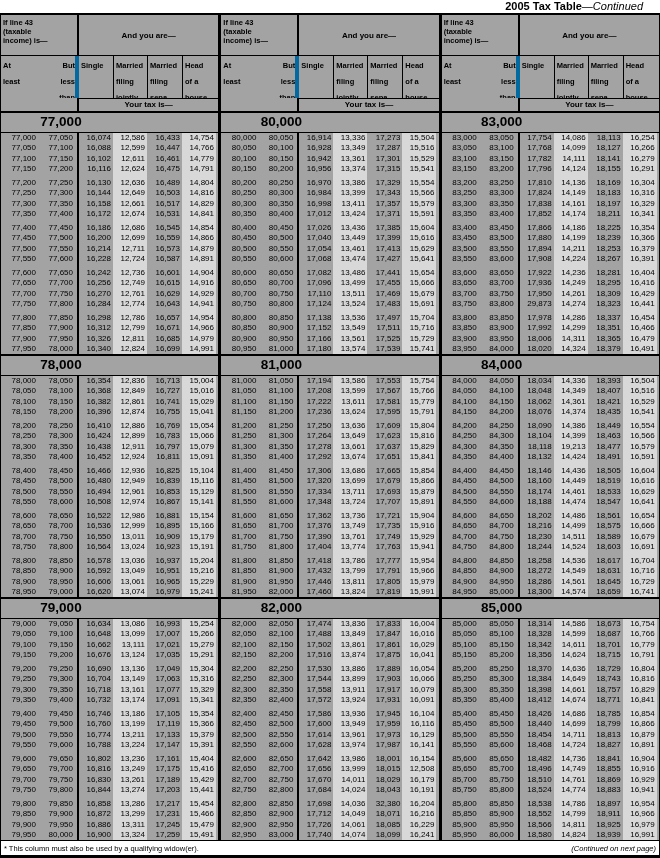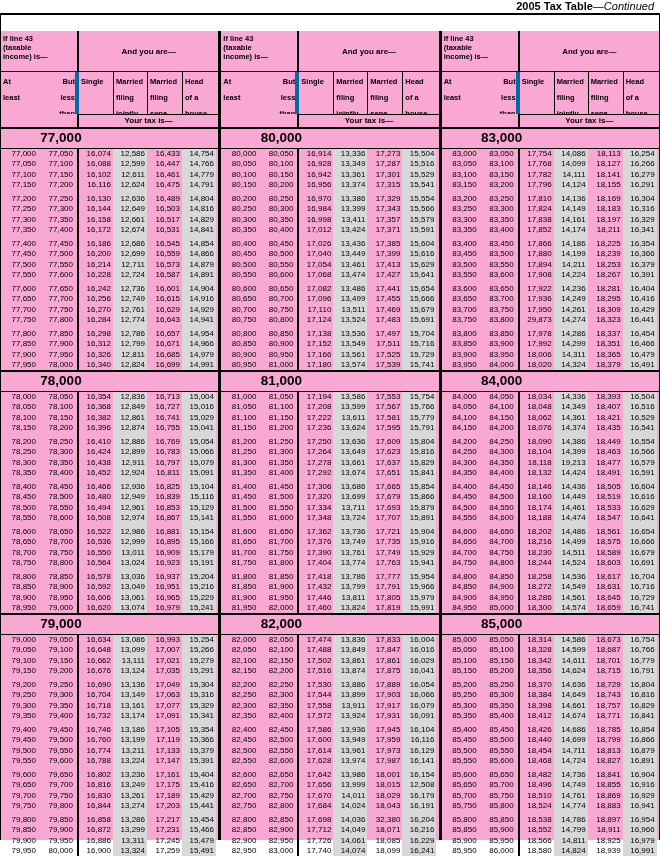--- a/index.html
+++ b/index.html
@@ -6,33 +6,33 @@
   html,body { background:#fff; }
   body {
     width:660px; height:858px;
     color:#000;
     font-family:"Liberation Sans", sans-serif;
     overflow:hidden;
   }
   .page { width:660px; height:858px; overflow:hidden; }
 
   
-  .title-bar { height:13px; text-align:right; font-size:11px; line-height:12px; padding-right:6px; white-space:nowrap; }
+  .title-bar { height:13px; text-align:right; font-size:11px; line-height:12px; padding-right:17px; white-space:nowrap; }
   .title-main { font-weight:bold; }
   .title-cont { font-style:italic; }
 
   
   .table-wrap {
     height:827px;
     border-top:2px solid #000;
     border-left:1px solid #000;
     border-right:1px solid #000;
     display:flex;
   }
-  .group { flex:1 1 0; min-width:0; position:relative; background:#f9a8d4;margin-top:16px; }
+  .group { flex:1 1 0; min-width:0; position:relative; background:#a3a3a3; }
   .group + .group { border-left:3px solid #000; }
 
   
   .h-rowA { display:flex; height:41px; }
   .h-income {
     width:78px; border-right:2px solid #000; border-bottom:1px solid #000;
     font-weight:bold; font-size:7.5px; line-height:8.8px;
     padding:4px 0 0 2px; white-space:pre-wrap;
   }
   .h-aya {
@@ -1790,13 +1790,17 @@
               <div class="c w-s">18,580</div>
               <div class="c w-j">14,824</div>
               <div class="c w-m">18,939</div>
               <div class="c w-h">16,991</div>
             </div>
           </div>
         </div>
       </div>
     </div>
 
+  <div class="footer">
+    <span class="foot-note">* This column must also be used by a qualifying widow(er).</span>
+    <span class="foot-continued">(Continued on next page)</span>
+  </div>
 </div>
 
 </body></html>

